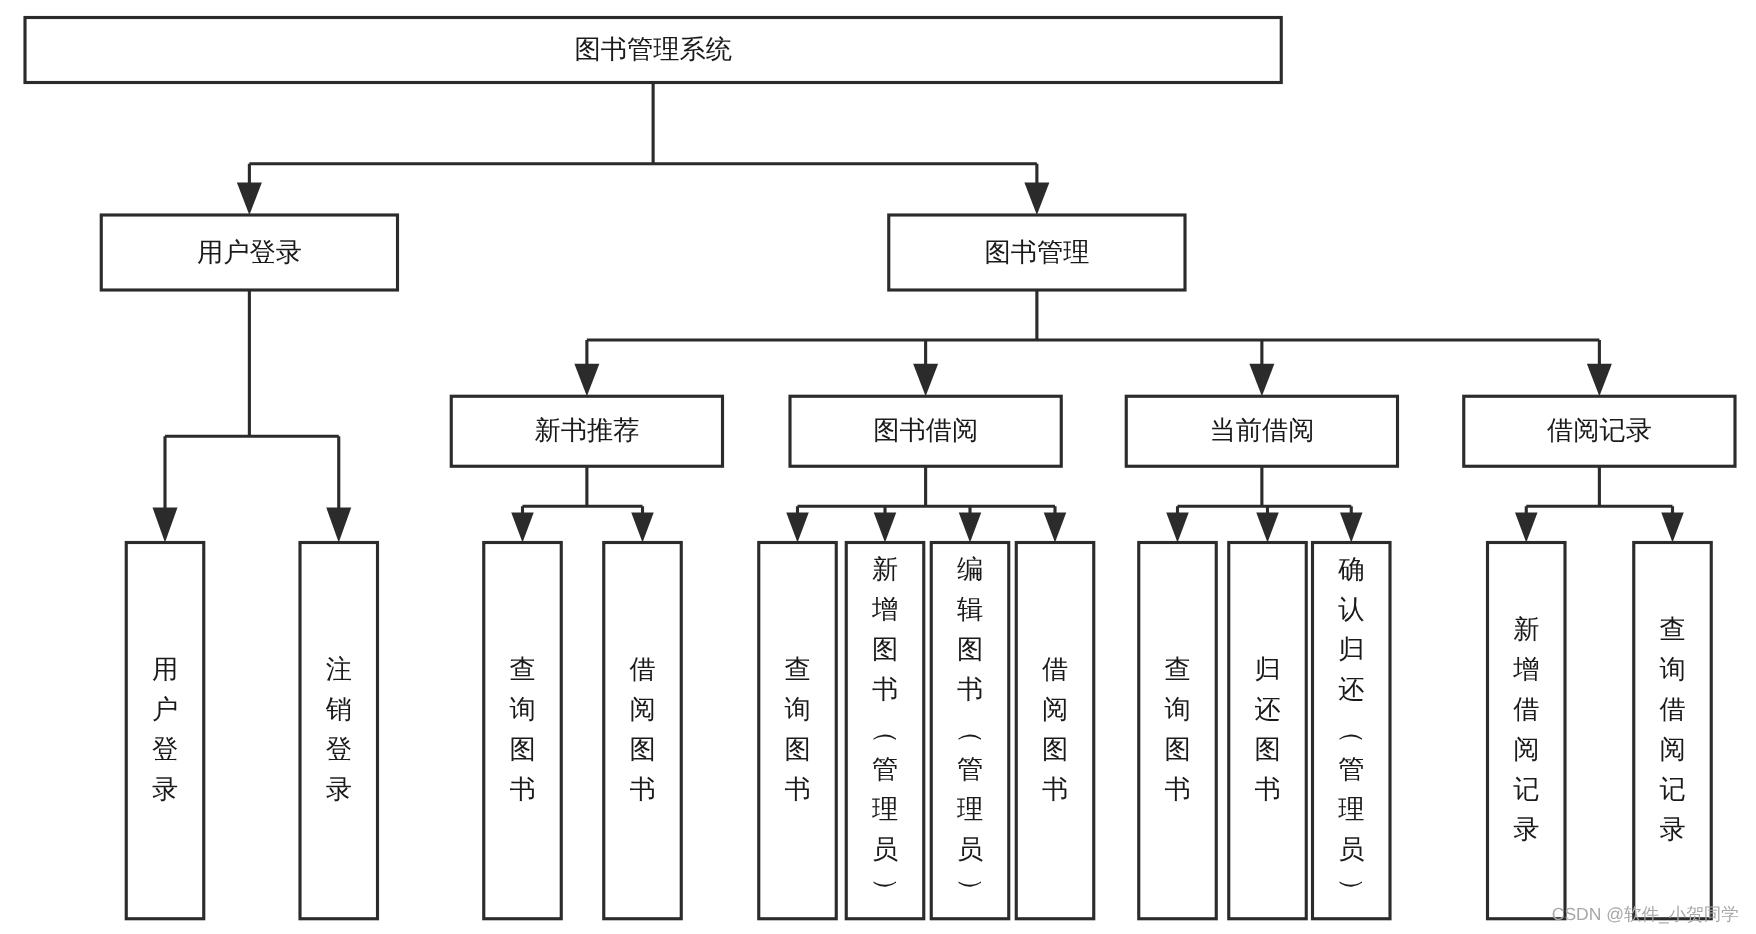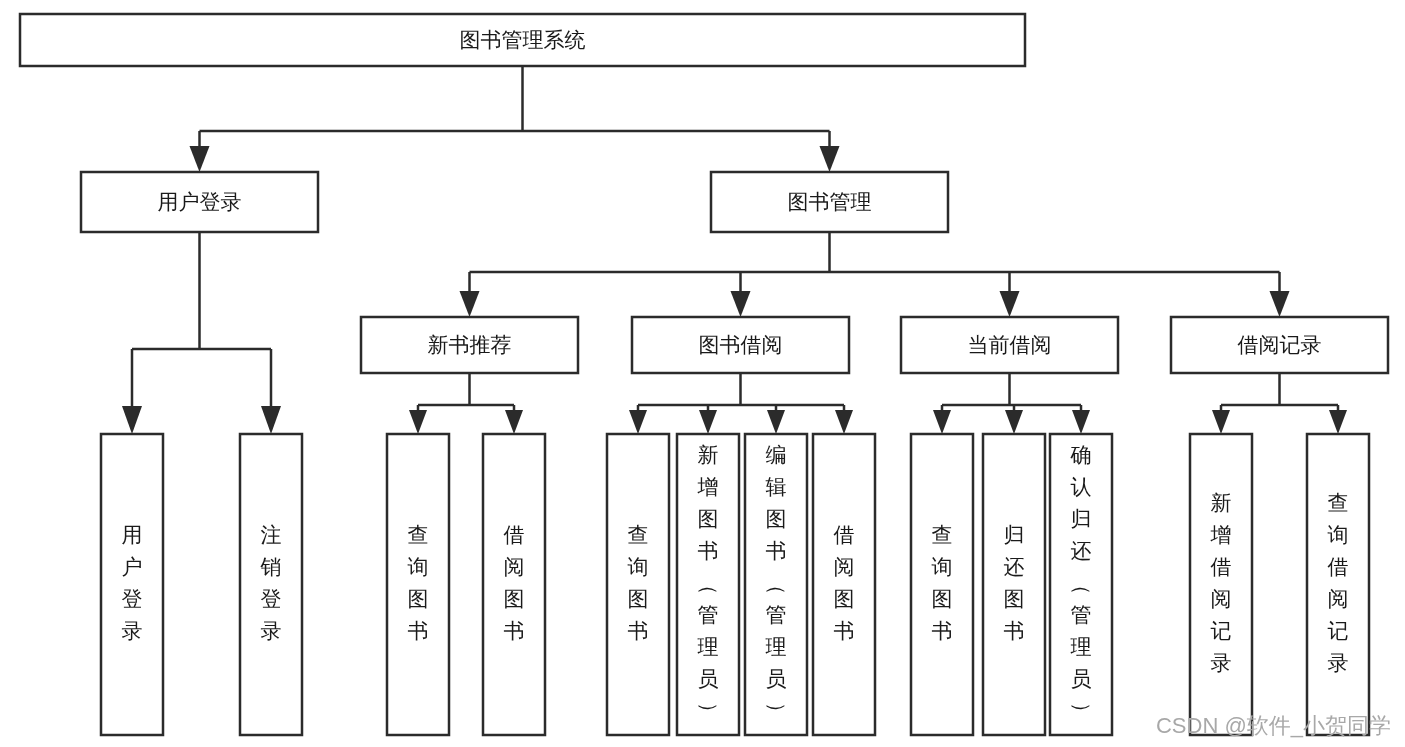--- a/index.html
+++ b/index.html
@@ -46,21 +46,21 @@
     font-size: 21px;
     fill: #1a1a1a;
     text-anchor: middle;
     dominant-baseline: middle;
   }
   .watermark {
     position: absolute;
     right: 14px;
     bottom: 6px;
     font-family: "Liberation Sans", "DejaVu Sans", sans-serif;
-    font-size: 22px;
+    font-size: 14px;
     color: #a8a8a8;
     white-space: nowrap;
     pointer-events: none;
     user-select: none;
   }
 </style>
 </head>
 <body>
 
 <div id="diagram-root">

